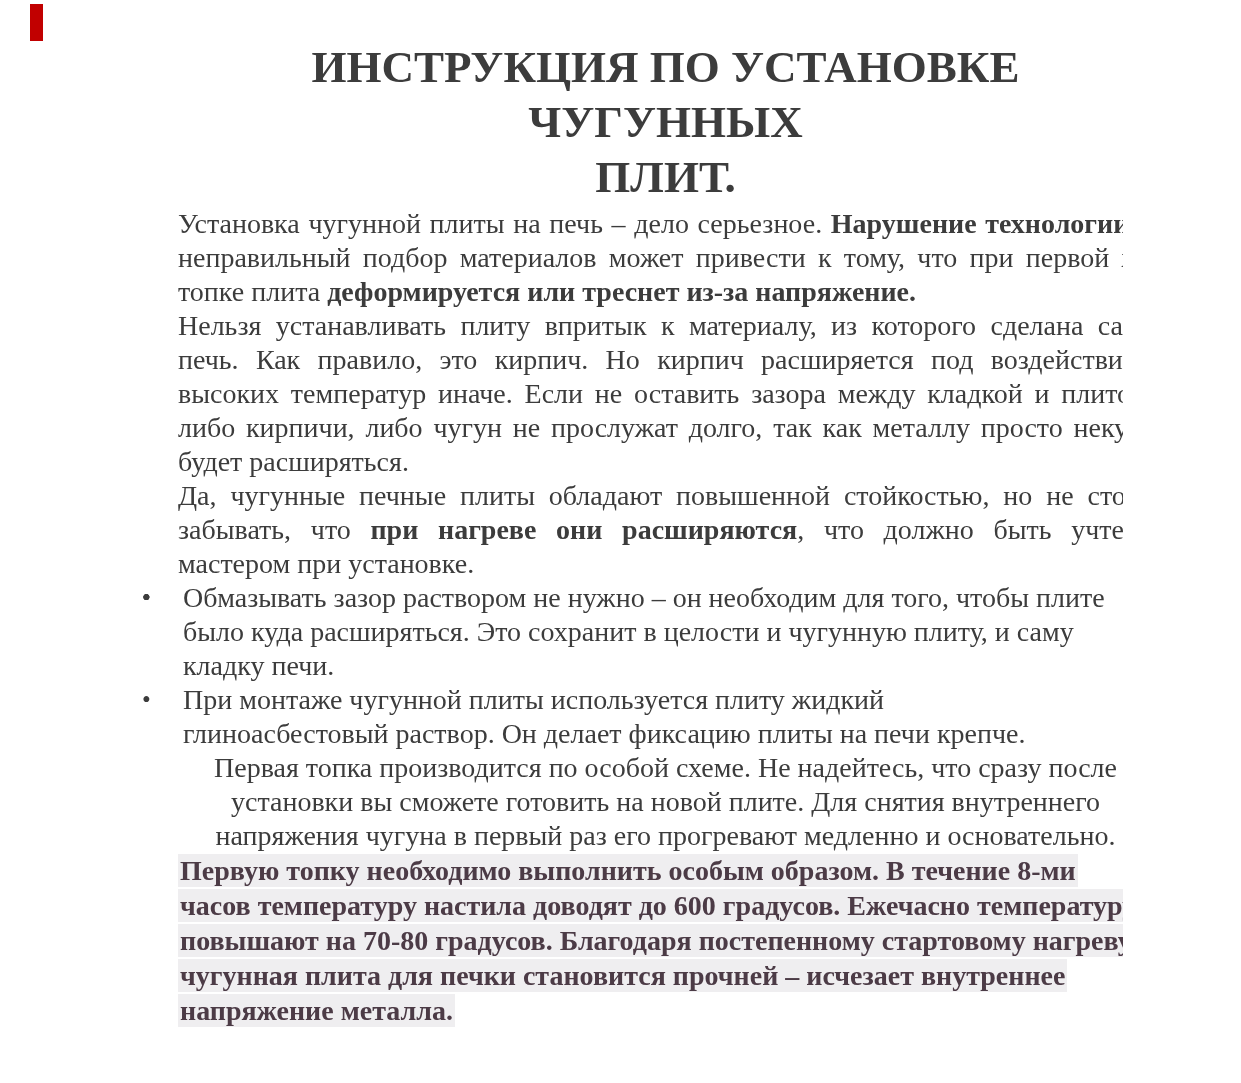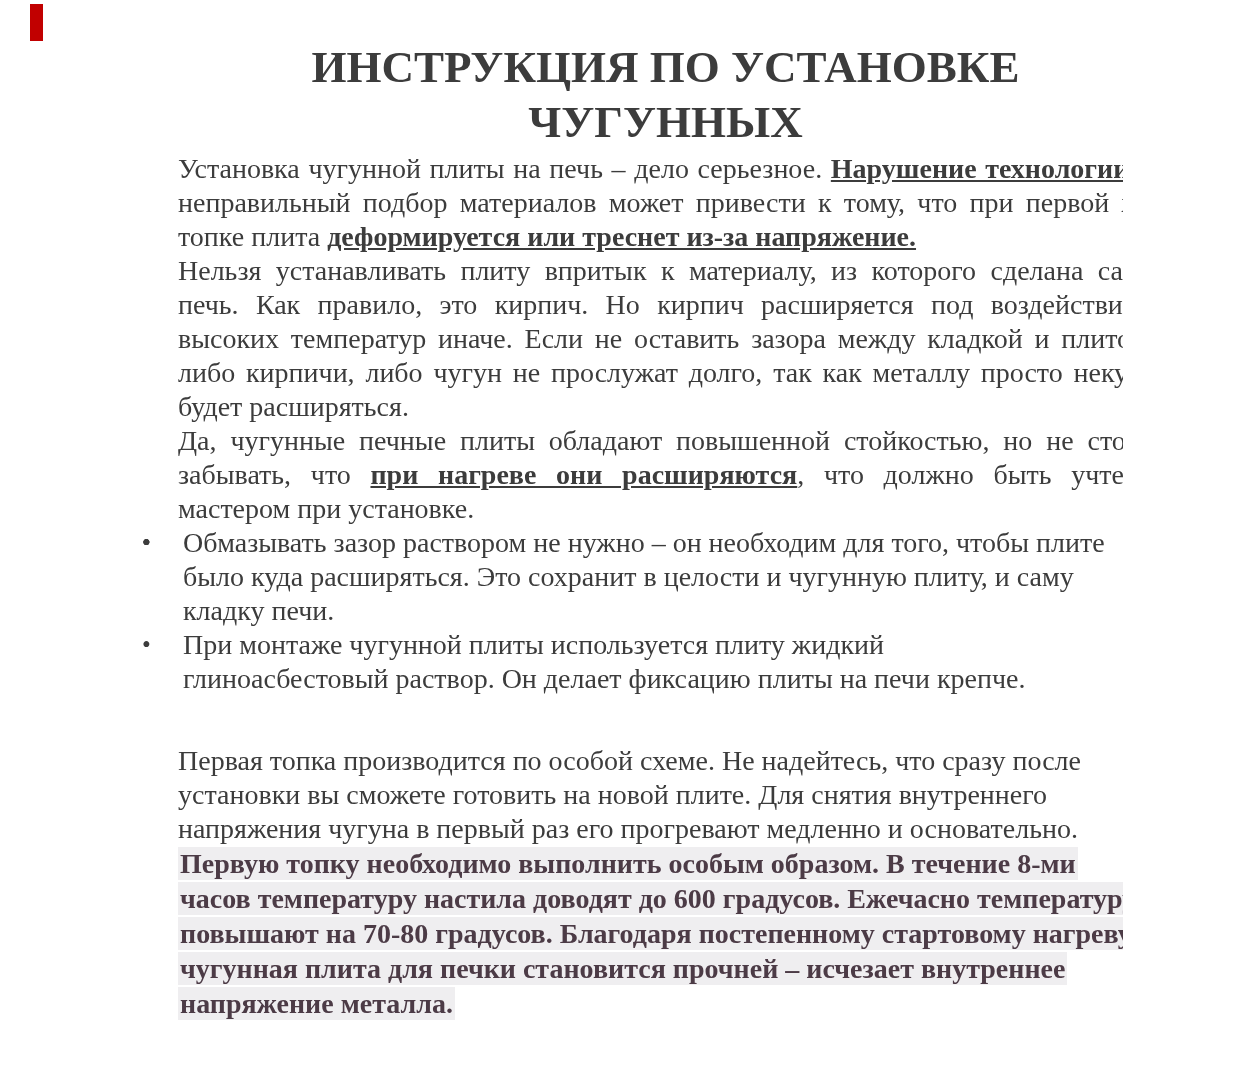--- a/index.html
+++ b/index.html
@@ -23,22 +23,22 @@
   h1 {
     margin:14px 0 2px 0;
     font-size:45px; line-height:55px;
     font-weight:bold;
     text-align:center;
     color:var(--body-text,#3c3c3c);
   }
   h1 .tline { display:block; }
   p { margin:0; font-size:28px; line-height:34px; }
   .just { text-align:justify; }
-  .plain { text-align:left;margin-top:48px; }
-  .b { font-weight:bold;text-decoration:underline; }
+  .plain { text-align:center; }
+  .b { font-weight:bold; }
   ul.blist { margin:0; padding:0; list-style:none; }
   ul.blist li {
     position:relative;
     margin:0; padding:0 0 0 5px;
     font-size:28px; line-height:34px;
     white-space:pre-line;
     text-align:left;
   }
   ul.blist .dot {
     position:absolute; left:-36px; top:0;
@@ -57,20 +57,21 @@
 </style>
 </head>
 <body>
 
 <div class="page">
   <div class="red-marker"></div>
 
   <div class="content">
     <h1>
       <span class="tline">ИНСТРУКЦИЯ ПО УСТАНОВКЕ ЧУГУННЫХ</span>
+      <span class="tline">ПЛИТ.</span>
     </h1>
 
     <p class="just"><span>Установка чугунной плиты на печь – дело серьезное. </span><span class="b">Нарушение технологии</span><span> и неправильный подбор материалов может привести к тому, что при первой же топке плита </span><span class="b">деформируется или треснет из-за напряжение.</span></p>
 
     <p class="just"><span>Нельзя устанавливать плиту впритык к материалу, из которого сделана сама печь. Как правило, это кирпич. Но кирпич расширяется под воздействием высоких температур иначе. Если не оставить зазора между кладкой и плитой, либо кирпичи, либо чугун не прослужат долго, так как металлу просто некуда будет расширяться.</span></p>
 
     <p class="just"><span>Да, чугунные печные плиты обладают повышенной стойкостью, но не стоит забывать, что </span><span class="b">при нагреве они расширяются</span><span>, что должно быть учтено мастером при установке.</span></p>
 
     <ul class="blist">
       <li><span class="dot">•</span></li>

